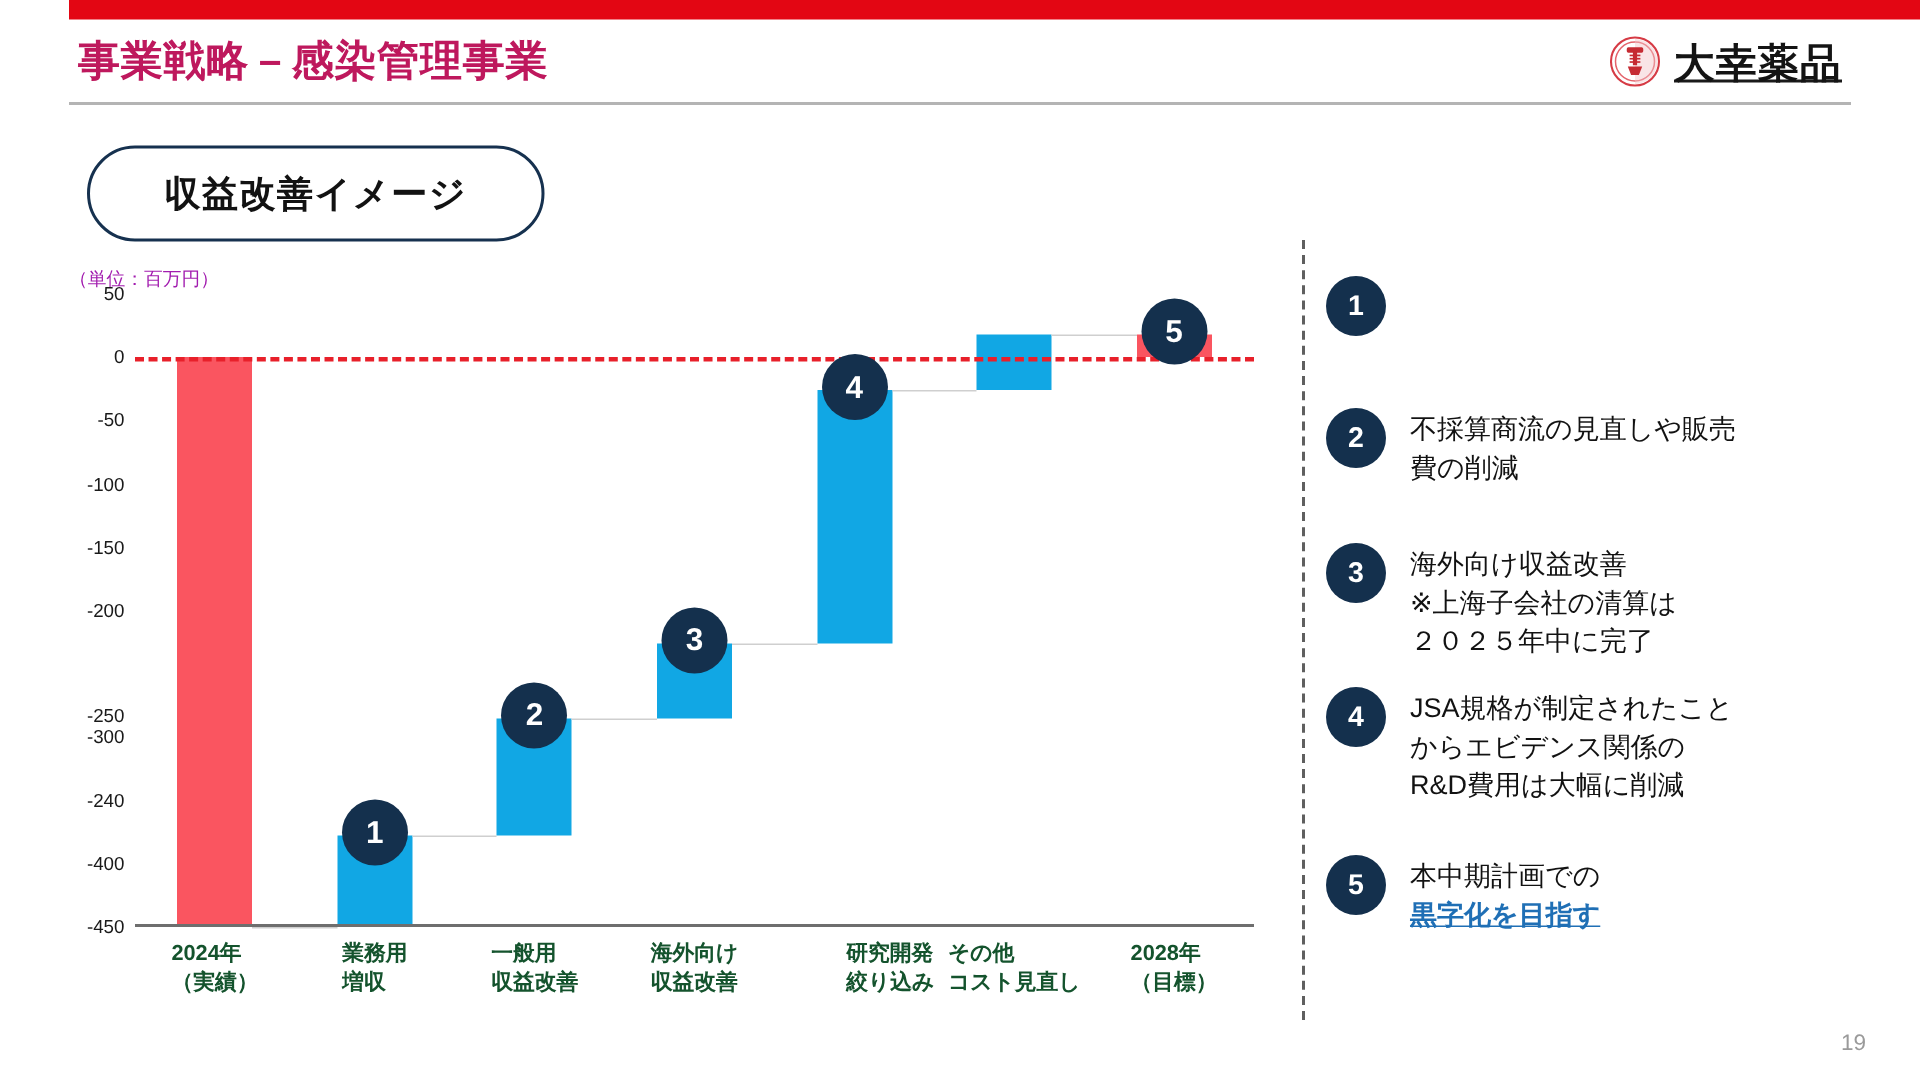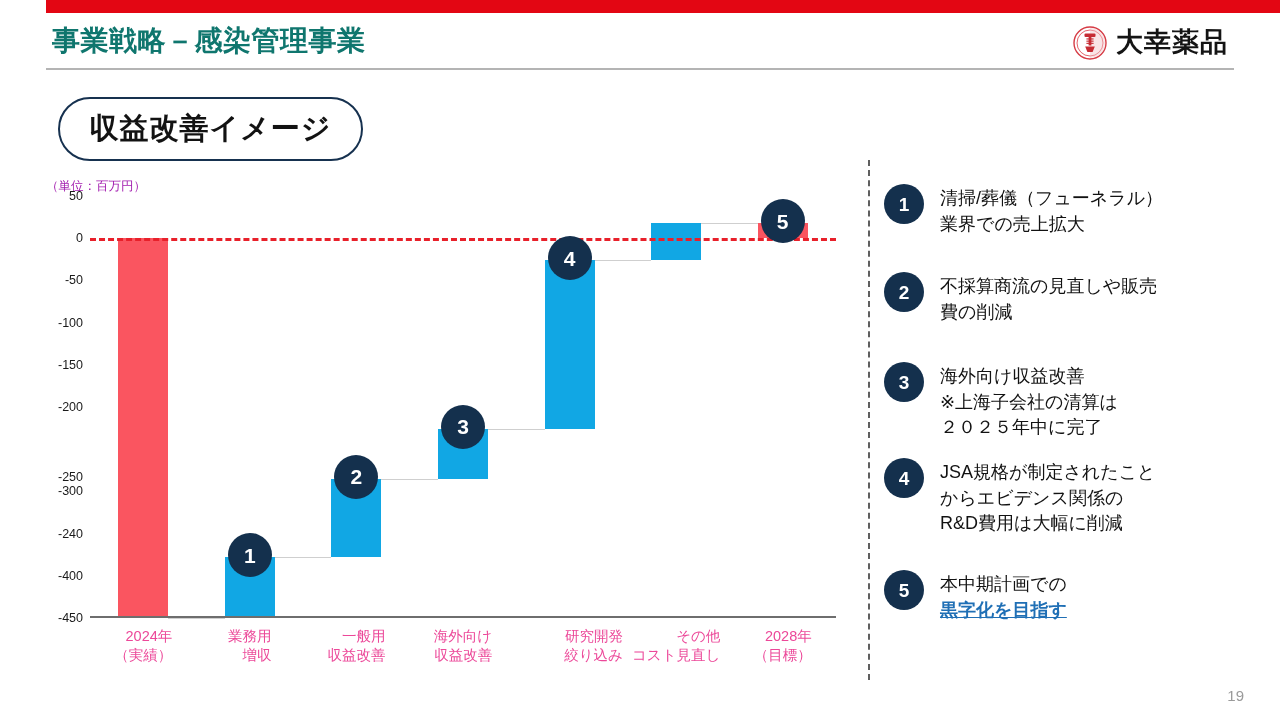--- a/index.html
+++ b/index.html
@@ -25,39 +25,40 @@
     height: 13px;
     background: #e30613;
   }
   #slide-title {
     position: absolute;
     left: 52px;
     top: 22px;
     font-size: 28px;
     font-weight: bold;
     letter-spacing: 0.5px;
-    color: #0f766e;
+    color: #be185d;
     white-space: nowrap;
   }
   #header-rule {
     position: absolute;
     left: 46px;
     top: 68px;
     width: 1188px;
     height: 2px;
     background: #b4b4b4;
   }
   #brand-logo {
     position: absolute;
     right: 52px;
     top: 24px;
     display: flex;
-    align-items: flex-end;
+    align-items: flex-start;
     gap: 9px;
     height: 36px;
+    text-decoration: underline;
   }
   #brand-logo .logo-mark {
     width: 34px;
     height: 34px;
     flex: 0 0 34px;
   }
   #brand-logo .logo-text {
     font-size: 27px;
     font-weight: bold;
     letter-spacing: 1px;
@@ -74,21 +75,21 @@
     height: 64px;
     border: 2px solid #16314f;
     border-radius: 34px;
     box-sizing: border-box;
     display: flex;
     align-items: center;
     justify-content: center;
     background: #ffffff;
   }
   #section-pill .pill-label {
-    font-size: 29px;
+    font-size: 24px;
     font-weight: bold;
     letter-spacing: 1px;
     color: #121212;
   }
 
   
   #unit-note {
     position: absolute;
     left: 46px;
     top: 178px;
@@ -158,24 +159,24 @@
     align-items: center;
     justify-content: center;
     transform: translate(-50%, -50%);
     line-height: 1;
   }
   .x-cat-label {
     position: absolute;
     top: 100%;
     margin-top: 9px;
     transform: translateX(-50%);
-    text-align: right;
+    text-align: left;
     font-size: 14.5px;
-    font-weight: normal;
-    color: #ec4899;
+    font-weight: bold;
+    color: #14532d;
     line-height: 1.32;
     white-space: nowrap;
   }
 
   
   #vertical-divider {
     position: absolute;
     left: 868px;
     top: 160px;
     width: 0;
@@ -334,22 +335,20 @@
         <div class="wf-badge" style="left: 692.714px; top: 25.008px;">5</div>
       </div>
   </div>
 </div>
 
 <div id="vertical-divider"></div>
 
 <div id="notes-panel">
     <div class="note-item" style="top: 0px; left: 0px; width: 372px;">
       <div class="note-badge">1</div>
-      <div class="note-text">清掃/葬儀（フューネラル）
-業界での売上拡大</div>
     </div>
     <div class="note-item" style="top: 88px; left: 0px; width: 372px;">
       <div class="note-badge">2</div>
       <div class="note-text">不採算商流の見直しや販売
 費の削減</div>
     </div>
     <div class="note-item" style="top: 178px; left: 0px; width: 372px;">
       <div class="note-badge">3</div>
       <div class="note-text">海外向け収益改善
 ※上海子会社の清算は

